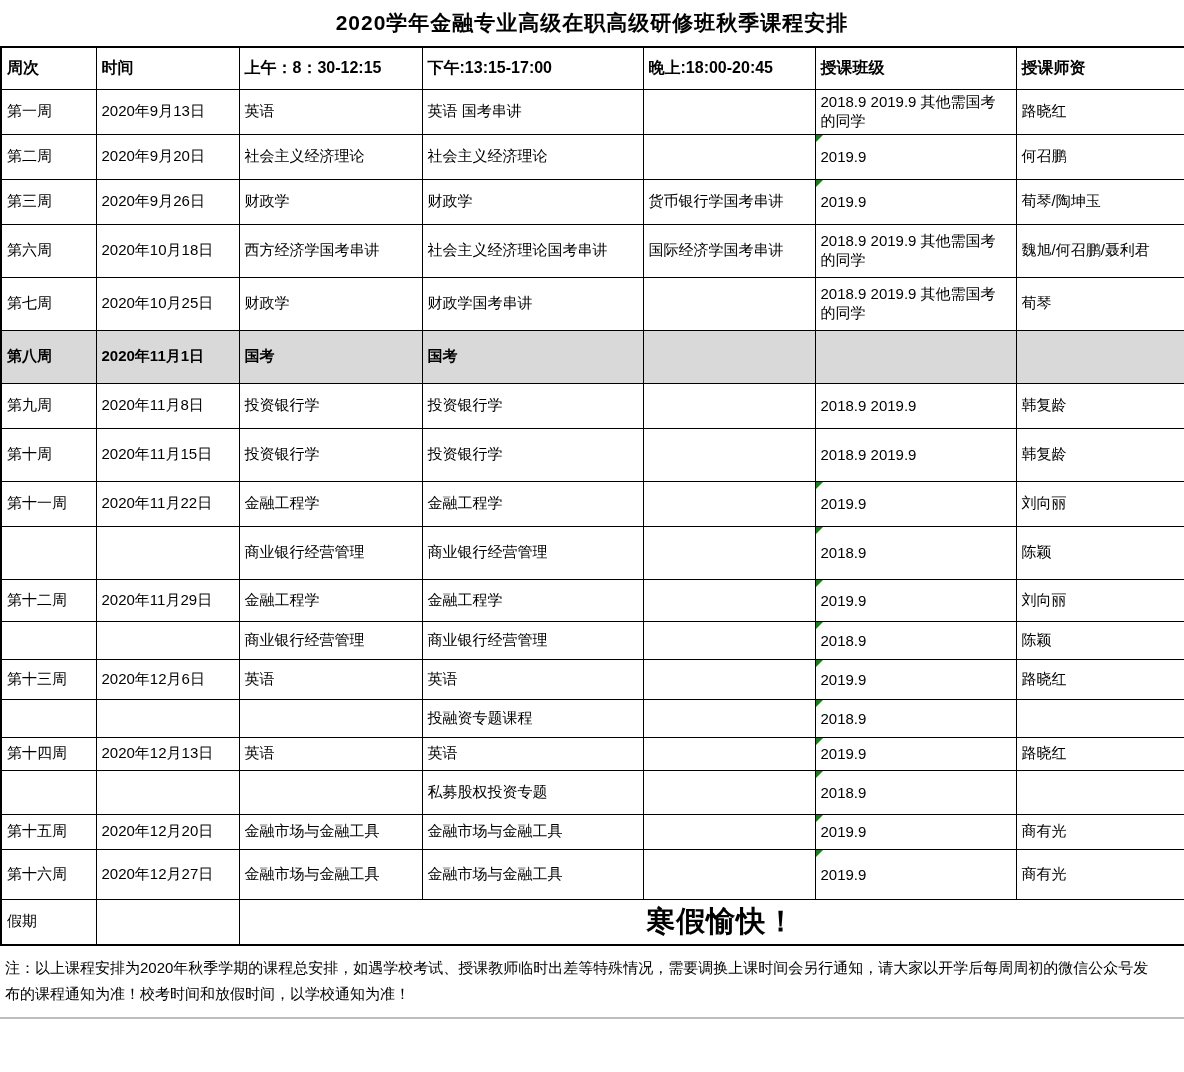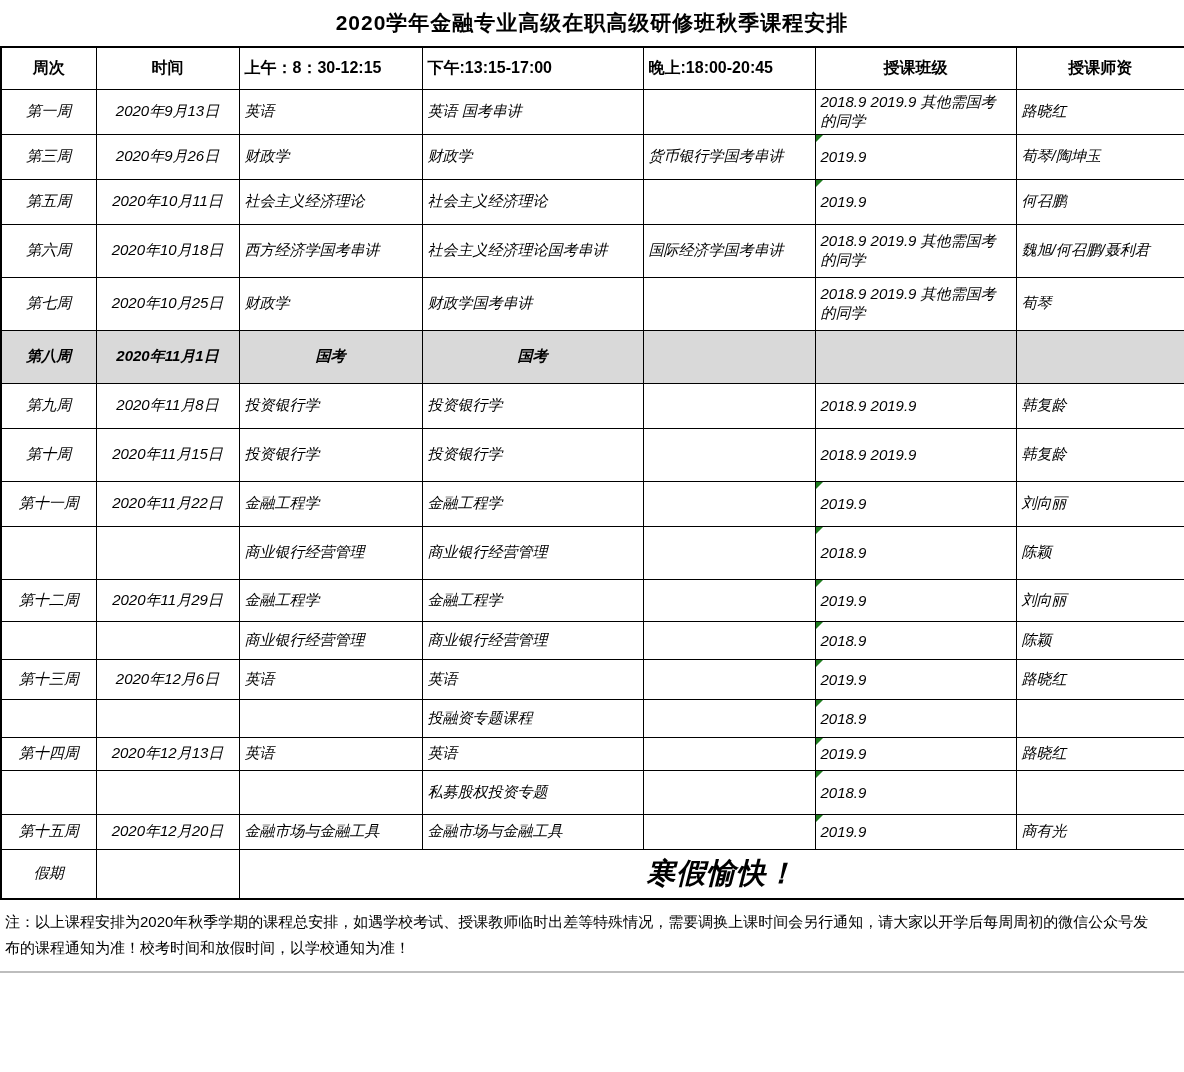--- a/index.html
+++ b/index.html
@@ -26,24 +26,24 @@
   th, td {
     border:1px solid #000;
     padding:2px 5px;
     font-size:15px;
     vertical-align:middle;
     overflow:hidden;
     word-break:break-all;
   }
   thead tr { height:42px; }
   thead th { font-weight:bold; font-size:16px; }
-  .ac { text-align:center; }
+  .ac { text-align:left; }
   .al { text-align:left; }
 
-  tbody tr { height:45px;font-style:italic; }
+  tbody tr { height:45px; }
   tbody tr:nth-child(4), tbody tr:nth-child(5), tbody tr:nth-child(6),
   tbody tr:nth-child(8), tbody tr:nth-child(10) { height:53px; }
   tbody tr:nth-child(11) { height:42px; }
   tbody tr:nth-child(12), tbody tr:nth-child(14) { height:38px; }
   tbody tr:nth-child(13) { height:40px; }
   tbody tr:nth-child(15) { height:33px; }
   tbody tr:nth-child(16) { height:44px; }
   tbody tr:nth-child(17) { height:35px;padding-left:17px; }
   tbody tr:nth-child(18) { height:50px;margin-top:30px; }
   tbody tr:nth-child(19) { height:42px; }
@@ -108,36 +108,36 @@
         <tr>
           <td class="ac">第一周</td>
           <td class="ac">2020年9月13日</td>
           <td class="al">英语</td>
           <td class="al">英语 国考串讲</td>
           <td class="al"></td>
           <td class="al class-cell">2018.9 2019.9 其他需国考的同学</td>
           <td class="al">路晓红</td>
         </tr>
         <tr>
+          <td class="ac">第二周</td>
+          <td class="ac">2020年9月20日</td>
+          <td class="al">社会主义经济理论</td>
+          <td class="al">社会主义经济理论</td>
+          <td class="al"></td>
+          <td class="al class-cell">2019.9<span class="corner-marker"></span></td>
+          <td class="al">何召鹏</td>
+        </tr>
+        <tr>
           <td class="ac">第三周</td>
           <td class="ac">2020年9月26日</td>
           <td class="al">财政学</td>
           <td class="al">财政学</td>
           <td class="al">货币银行学国考串讲</td>
           <td class="al class-cell">2019.9<span class="corner-marker"></span></td>
           <td class="al">荀琴/陶坤玉</td>
-        </tr>
-        <tr>
-          <td class="ac">第五周</td>
-          <td class="ac">2020年10月11日</td>
-          <td class="al">社会主义经济理论</td>
-          <td class="al">社会主义经济理论</td>
-          <td class="al"></td>
-          <td class="al class-cell">2019.9<span class="corner-marker"></span></td>
-          <td class="al">何召鹏</td>
         </tr>
         <tr>
           <td class="ac">第六周</td>
           <td class="ac">2020年10月18日</td>
           <td class="al">西方经济学国考串讲</td>
           <td class="al">社会主义经济理论国考串讲</td>
           <td class="al">国际经济学国考串讲</td>
           <td class="al class-cell">2018.9 2019.9 其他需国考的同学</td>
           <td class="al">魏旭/何召鹏/聂利君</td>
         </tr>
@@ -252,20 +252,29 @@
         <tr>
           <td class="ac">第十五周</td>
           <td class="ac">2020年12月20日</td>
           <td class="al">金融市场与金融工具</td>
           <td class="al">金融市场与金融工具</td>
           <td class="al"></td>
           <td class="al class-cell">2019.9<span class="corner-marker"></span></td>
           <td class="al">商有光</td>
         </tr>
         <tr>
+          <td class="ac">第十六周</td>
+          <td class="ac">2020年12月27日</td>
+          <td class="al">金融市场与金融工具</td>
+          <td class="al">金融市场与金融工具</td>
+          <td class="al"></td>
+          <td class="al class-cell">2019.9<span class="corner-marker"></span></td>
+          <td class="al">商有光</td>
+        </tr>
+        <tr>
           <td class="ac">假期</td>
           <td class="ac"></td>
           <td class="holiday-cell" colspan="5">寒假愉快！</td>
         </tr>
       </tbody>
   </table>
 
   <div class="note">注：以上课程安排为2020年秋季学期的课程总安排，如遇学校考试、授课教师临时出差等特殊情况，需要调换上课时间会另行通知，请大家以开学后每周周初的微信公众号发布的课程通知为准！校考时间和放假时间，以学校通知为准！</div>
 </div>
 

